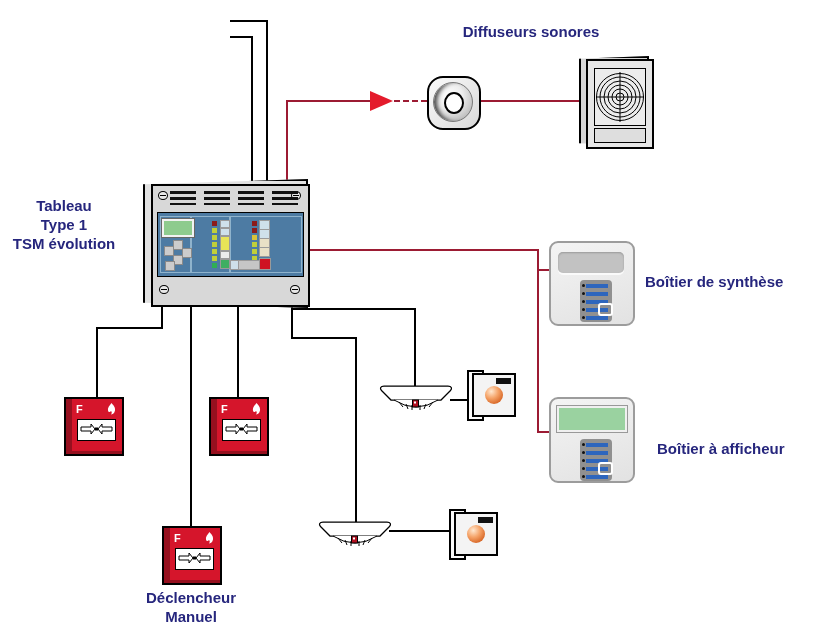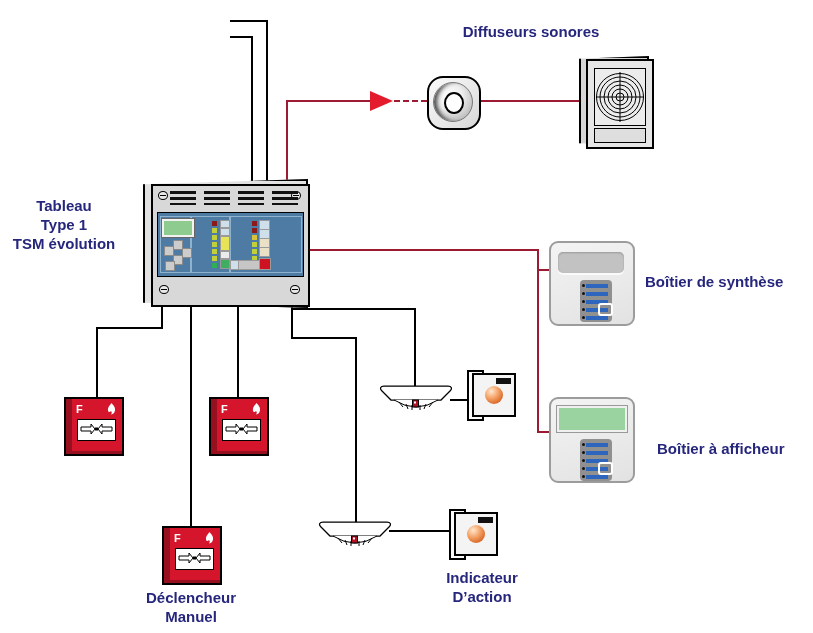--- a/index.html
+++ b/index.html
@@ -318,16 +318,14 @@
   </div>
 
   <div class="lbl" style="left:431px;top:22px;width:200px;">Diffuseurs sonores</div>
   <div class="lbl" style="left:4px;top:196px;width:120px;">Tableau
 Type 1
 TSM évolution</div>
   <div class="lbl left" style="left:645px;top:272px;width:152px;">Boîtier de synthèse</div>
   <div class="lbl left" style="left:657px;top:439px;width:152px;">Boîtier à afficheur</div>
   <div class="lbl" style="left:121px;top:588px;width:140px;">Déclencheur
 Manuel</div>
-  <div class="lbl" style="left:422px;top:568px;width:120px;">Indicateur
-D’action</div>
 
 </div>
 
 </body></html>

